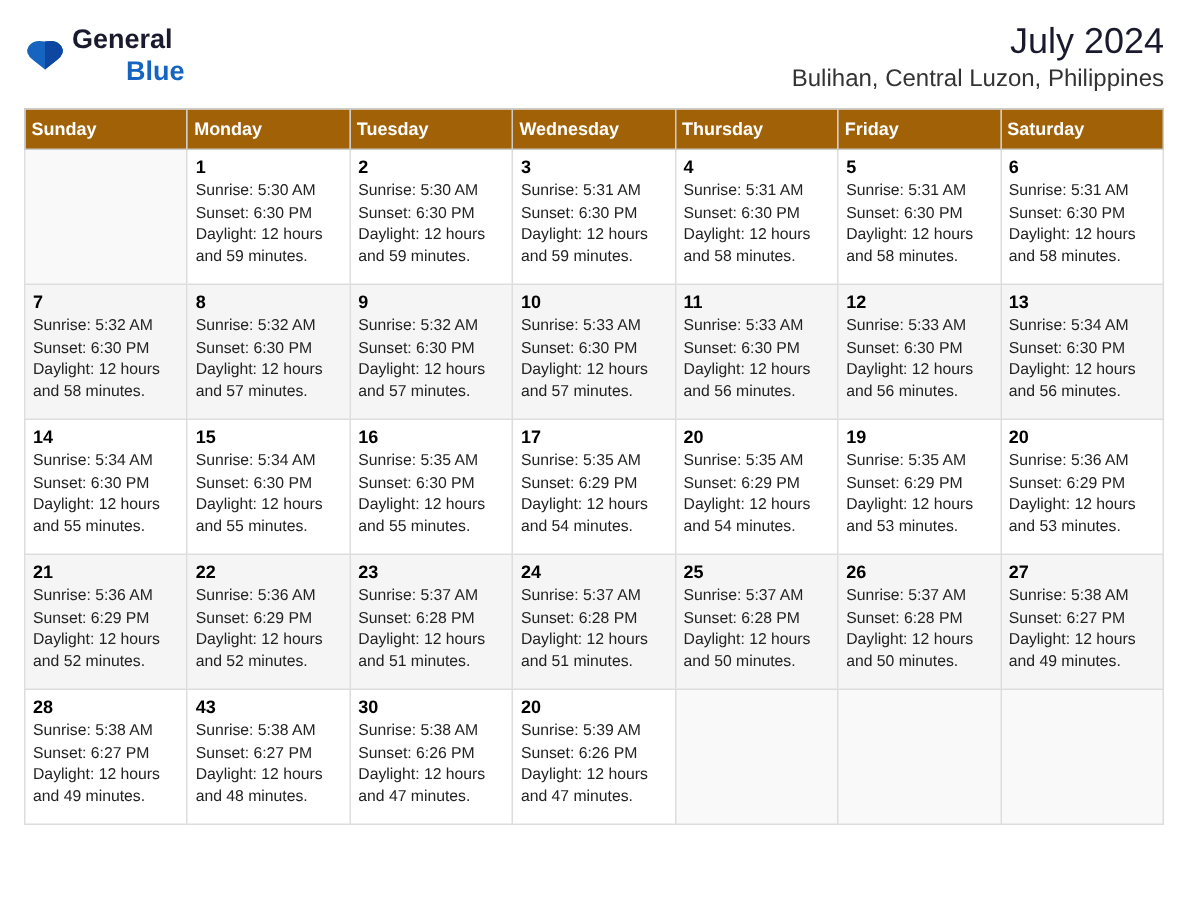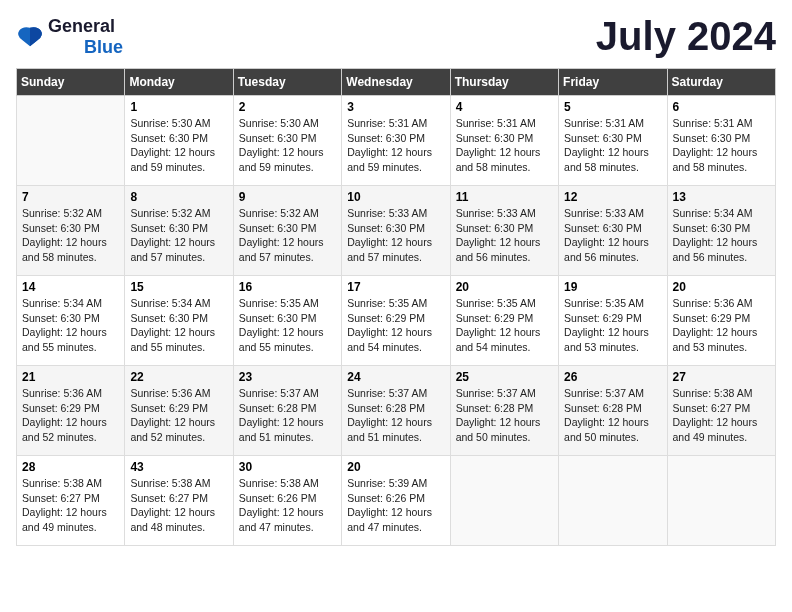--- a/index.html
+++ b/index.html
@@ -33,37 +33,37 @@
       margin-left: 36px;
     }
     .logo-icon {
       width: 28px;
       height: 28px;
     }
     .title-block {
       text-align: right;
     }
     .month-title {
-      font-size: 40px;
-      font-weight: bold;
+      font-size: 24px;
+      font-weight: normal;
       color: #1a1a2e;
       line-height: 1;
     }
     .location-title {
       font-size: 16px;
       color: #333;
       margin-top: 4px;
     }
     table {
       width: 100%;
       border-collapse: collapse;
       font-size: 11px;
     }
     thead tr th {
-      background-color: #404040;
+      background-color: #a16207;
       color: #fff;
       padding: 6px 4px;
       text-align: left;
       font-size: 12px;
       font-weight: bold;
       border: 1px solid #ccc;
     }
     tbody tr {
       border-bottom: 1px solid #ccc;
     }
@@ -106,20 +106,21 @@
       <path d="M4 10 Q8 4 18 6 Q28 4 32 10 Q36 16 28 22 L18 30 L8 22 Q0 16 4 10Z" fill="#1565c0"></path>
       <path d="M18 6 Q28 4 32 10 Q36 16 28 22 L18 30Z" fill="#0d47a1"></path>
     </svg>
     <div>
       <span class="logo-text-general">General</span><br>
       <span class="logo-text-blue">Blue</span>
     </div>
   </div>
   <div class="title-block">
     <div class="month-title">July 2024</div>
+    <div class="location-title">Bulihan, Central Luzon, Philippines</div>
   </div>
 </div>
 
 <table>
   <thead>
     <tr>
       <th>Sunday</th>
       <th>Monday</th>
       <th>Tuesday</th>
       <th>Wednesday</th>

